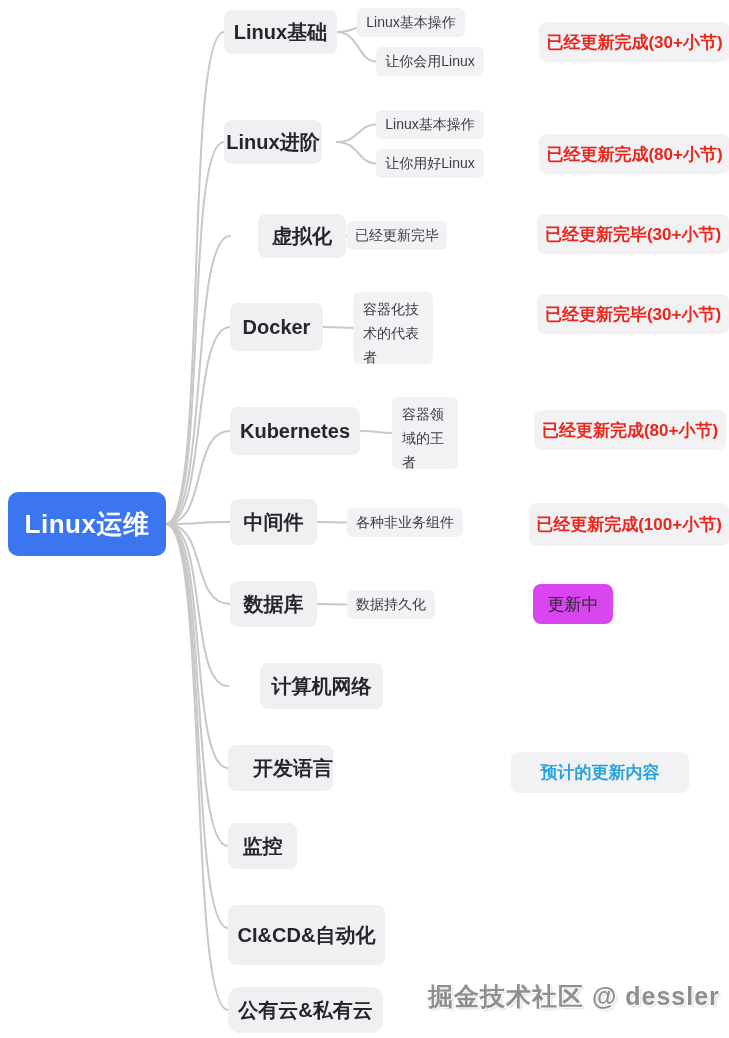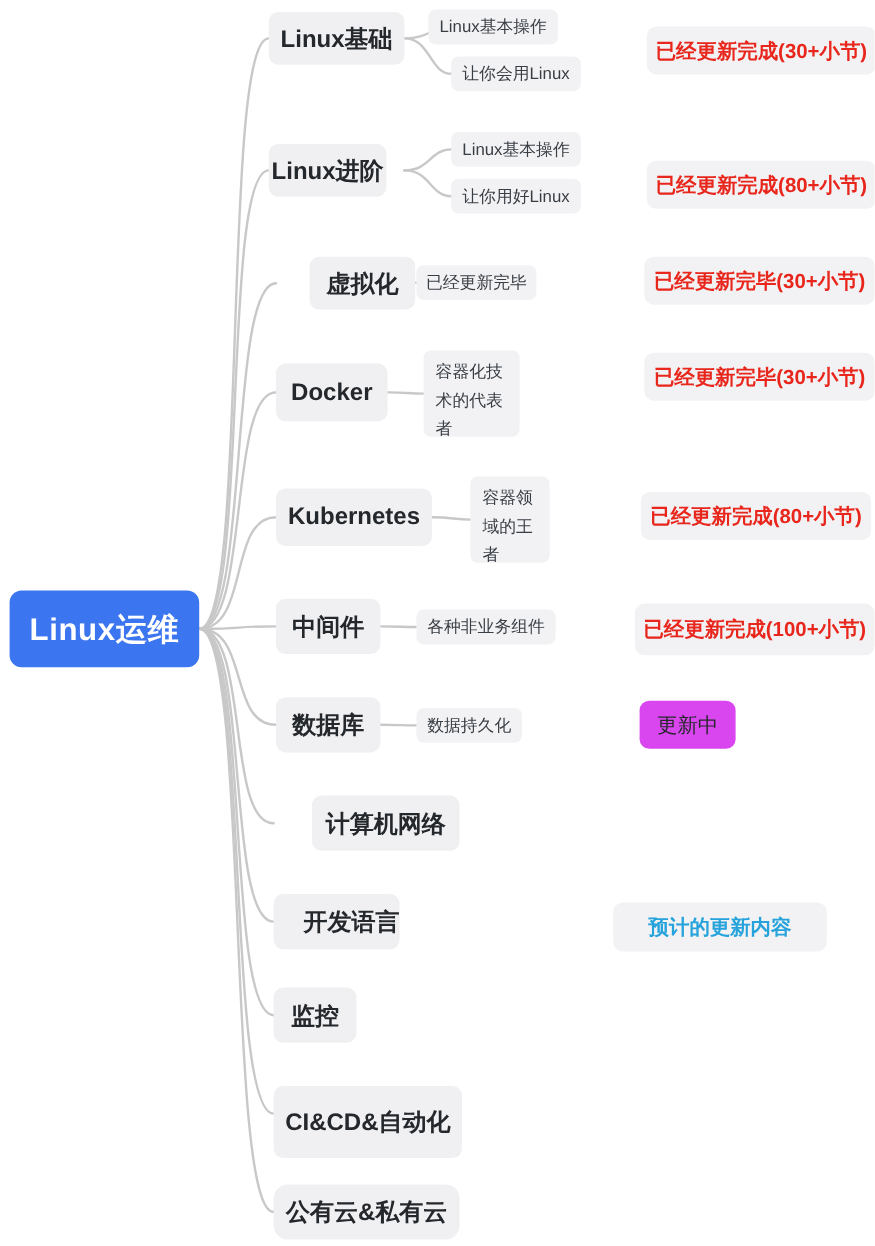--- a/index.html
+++ b/index.html
@@ -92,13 +92,14 @@
       <div class="node topic" style="left: 230px; top: 581px; width: 87px; height: 46px;">数据库</div>
       <div class="node sub" style="left: 347px; top: 590px; width: 88px; height: 29px;">数据持久化</div>
       <div class="node status-plain" style="left: 533px; top: 584px; width: 80px; height: 40px;">更新中</div>
       <div class="node topic" style="left: 228px; top: 663px; width: 123px; height: 46px; margin-left: 32px;">计算机网络</div>
       <div class="node topic" style="left: 228px; top: 745px; width: 105px; height: 46px; padding-left: 25px;">开发语言</div>
       <div class="node status-blue" style="left: 511px; top: 752px; width: 178px; height: 41px;">预计的更新内容</div>
       <div class="node topic" style="left: 228px; top: 823px; width: 69px; height: 46px;">监控</div>
       <div class="node topic" style="left: 228px; top: 905px; width: 157px; height: 60px;">CI&amp;CD&amp;自动化</div>
       <div class="node topic" style="left: 228px; top: 987px; width: 155px; height: 46px; border-radius: 12px;">公有云&amp;私有云</div>
     </div>
+  <div id="watermark">掘金技术社区 @ dessler</div>
 </div>
 
 </body></html>

